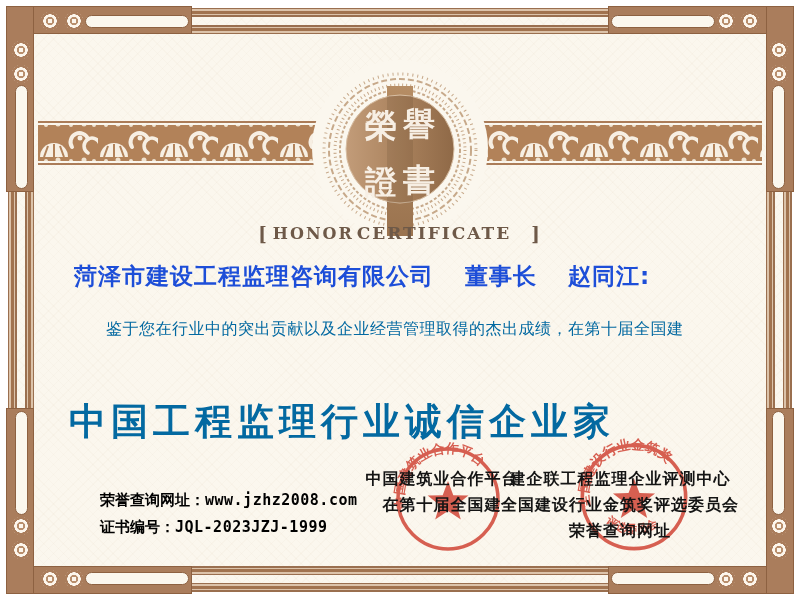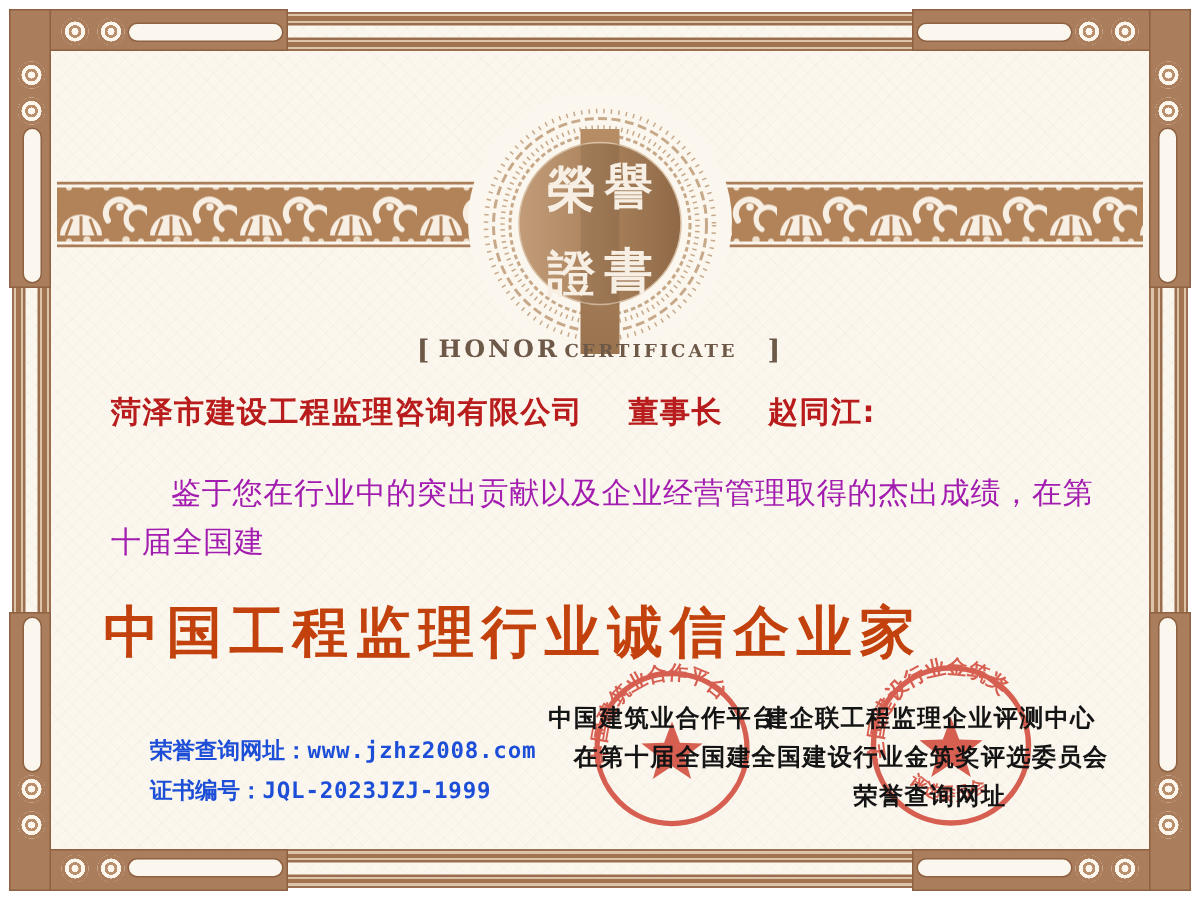--- a/index.html
+++ b/index.html
@@ -29,39 +29,39 @@
   .capsule-v{position:absolute;left:8px;top:78px;width:11px;height:102px;background:#fbf7ee;border:1px solid #8d6141;border-radius:7px;}
   
   .waveband{position:absolute;left:38px;top:121px;}
   .medal-mask{position:absolute;left:312px;top:60px;width:176px;height:176px;border-radius:50%;background:#fbf7ee;}
   .medallion{position:absolute;left:300px;top:50px;}
   
   .honorline{position:absolute;left:0;top:223px;width:800px;text-align:center;color:#6e5948;
     font-family:"DejaVu Serif",serif;letter-spacing:2px;}
   .honorline .brk{font-size:18px;font-weight:bold;vertical-align:-1px;}
   .honorline .w1{font-size:16px;font-weight:bold;margin:0 3px 0 4px;}
-  .honorline .w2{font-size:12px;font-weight:bold;margin-right:20px;}
-  
-  .recipient{position:absolute;left:74px;top:261px;width:680px;font-size:20px;font-weight:bold;color:#b91c1c;letter-spacing:1px;}
+  .honorline .w2{font-size:17px;font-weight:bold;margin-right:20px;}
+  
+  .recipient{position:absolute;left:74px;top:261px;width:680px;font-size:23px;font-weight:bold;color:#1d4ed8;letter-spacing:1px;}
   .recipient span{display:inline-block;}
   .recipient .gap{margin-left:22px;}
-  .bodytext{position:absolute;left:74px;top:312px;width:660px;color:#a21caf;
-    font-family:"DejaVu Serif",serif;font-size:20px;line-height:33px;letter-spacing:.5px;}
+  .bodytext{position:absolute;left:74px;top:312px;width:660px;color:#0369a1;
+    font-family:"DejaVu Serif",serif;font-size:16px;line-height:33px;letter-spacing:.5px;}
   .bodytext .l1{text-indent:2em;}
   .award{position:absolute;left:0;top:397px;width:684px;text-align:center;font-size:37px;font-weight:900;
-    color:#c2410c;letter-spacing:5px;}
+    color:#0369a1;letter-spacing:5px;}
   
   .seal{position:absolute;opacity:.88;}
   .seal-left{left:388px;top:439px;}
   .seal-right{left:572px;top:435px;}
   .issuer{position:absolute;color:#141414;font-weight:bold;font-size:16px;line-height:26px;text-align:center;letter-spacing:1px;z-index:3;}
   .issuer-left{left:352px;top:466px;width:180px;}
   .issuer-right{left:500px;top:466px;width:240px;}
   
-  .footer{position:absolute;left:100px;top:487px;font-size:15px;color:#1d4ed8;line-height:27px;z-index:3;font-weight:bold;}
+  .footer{position:absolute;left:100px;top:487px;font-size:15px;color:#000000;line-height:27px;z-index:3;font-weight:bold;}
   .footer .url,.footer .num{font-family:"DejaVu Sans Mono",monospace;font-weight:bold;letter-spacing:.5px;}
 </style>
 </head>
 <body>
 
 <div class="stage">
   <div class="paper"></div>
 
   <div class="band-h b-t-o"></div>
   <div class="band-h b-t-i"></div>

